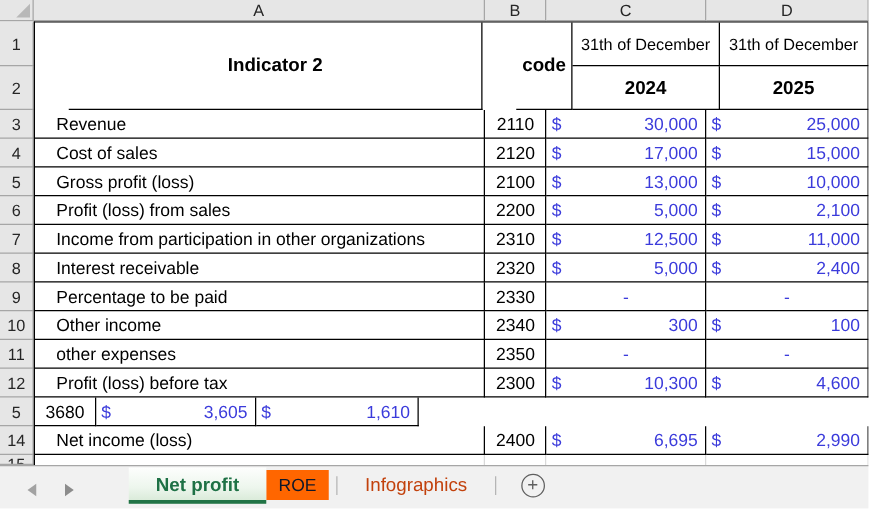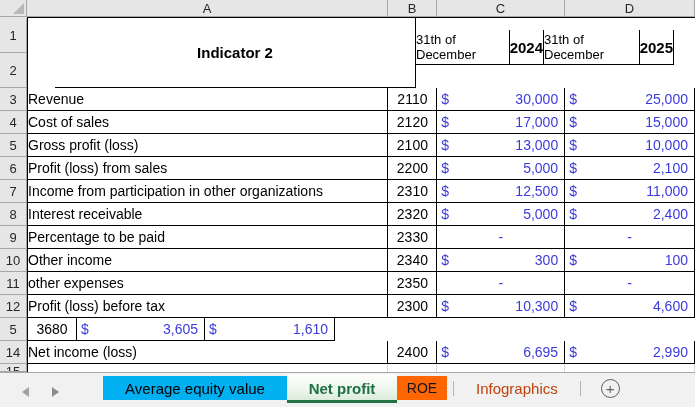--- a/index.html
+++ b/index.html
@@ -43,39 +43,39 @@
 
   .tablearea { width:668px; border-top:1px solid #000; border-left:1px solid #000; }
 
   
   .thead { display:flex; height:70px; }
   .thead .hcell {
     border-right:1px solid #000; border-bottom:1px solid #000;
     display:flex; align-items:center; justify-content:center;
     font-weight:bold; font-size:15px;margin-left:27px;
   }
-  .thead .ccol { display:flex; flex-direction:row;margin-top:12px; }
+  .thead .ccol { display:flex; flex-direction:column; }
   .thead .dateh {
     height:35px; border-right:1px solid #000; border-bottom:1px solid #000;
     display:flex; align-items:center; justify-content:center;
     font-size:13px; font-weight:normal;
   }
   .thead .yearh {
     height:35px; border-right:1px solid #000; border-bottom:1px solid #000;
     display:flex; align-items:center; justify-content:center;
     font-size:15px; font-weight:bold;
   }
 
   
   .trow { display:flex; height:23px; }
   .cell {
     border-right:1px solid #000; border-bottom:1px solid #000;
     display:flex; align-items:center; font-size:14px; overflow:hidden; white-space:nowrap;
   }
-  .ca { width:361px; padding-left:0; }
+  .ca { width:361px; padding-left:17px; }
   .cb { width:49px; justify-content:center; }
   .cc { width:128px; } .cd { width:130px; }
   .vcell { justify-content:space-between; padding:0 6px 0 4px; color:#3B3BDB; }
   .vcell.dash { justify-content:center; padding:0; }
 
   
   .sliver { display:flex; height:8px; }
   .sliver div { border-right:1px solid #D9D9D9; height:8px; }
 
   
@@ -142,20 +142,21 @@
       <div class="rn std">11</div>
       <div class="rn std">12</div>
       <div class="rn std">5</div>
       <div class="rn std">14</div>
       <div class="rn clip">15</div>
     </div>
 
     <div class="tablearea">
       <div class="thead">
         <div class="hcell wA">Indicator 2</div>
+        <div class="hcell wB">code</div>
         <div class="ccol wC">
           <div class="dateh">31th of December</div>
           <div class="yearh">2024</div>
         </div>
         <div class="ccol wD">
           <div class="dateh">31th of December</div>
           <div class="yearh">2025</div>
         </div>
       </div>
 
@@ -310,21 +311,20 @@
           <div class="wD"></div>
       </div>
     </div>
   </div>
 
   <div class="tabbar">
     <div class="navarrow prev"></div>
     <div class="navarrow next"></div>
 
     <div class="tabs">
-      <div class="tab cyan">Average equity value</div>
       <div class="tab active">
           <span>Net profit</span>
           <div class="greenbar"></div>
         </div>
       <div class="tab orange">ROE</div>
       <div class="tabsep"></div>
       <div class="tab plain">Infographics</div>
       <div class="tabsep"></div>
       <div class="addsheet">
           <span>+</span>

